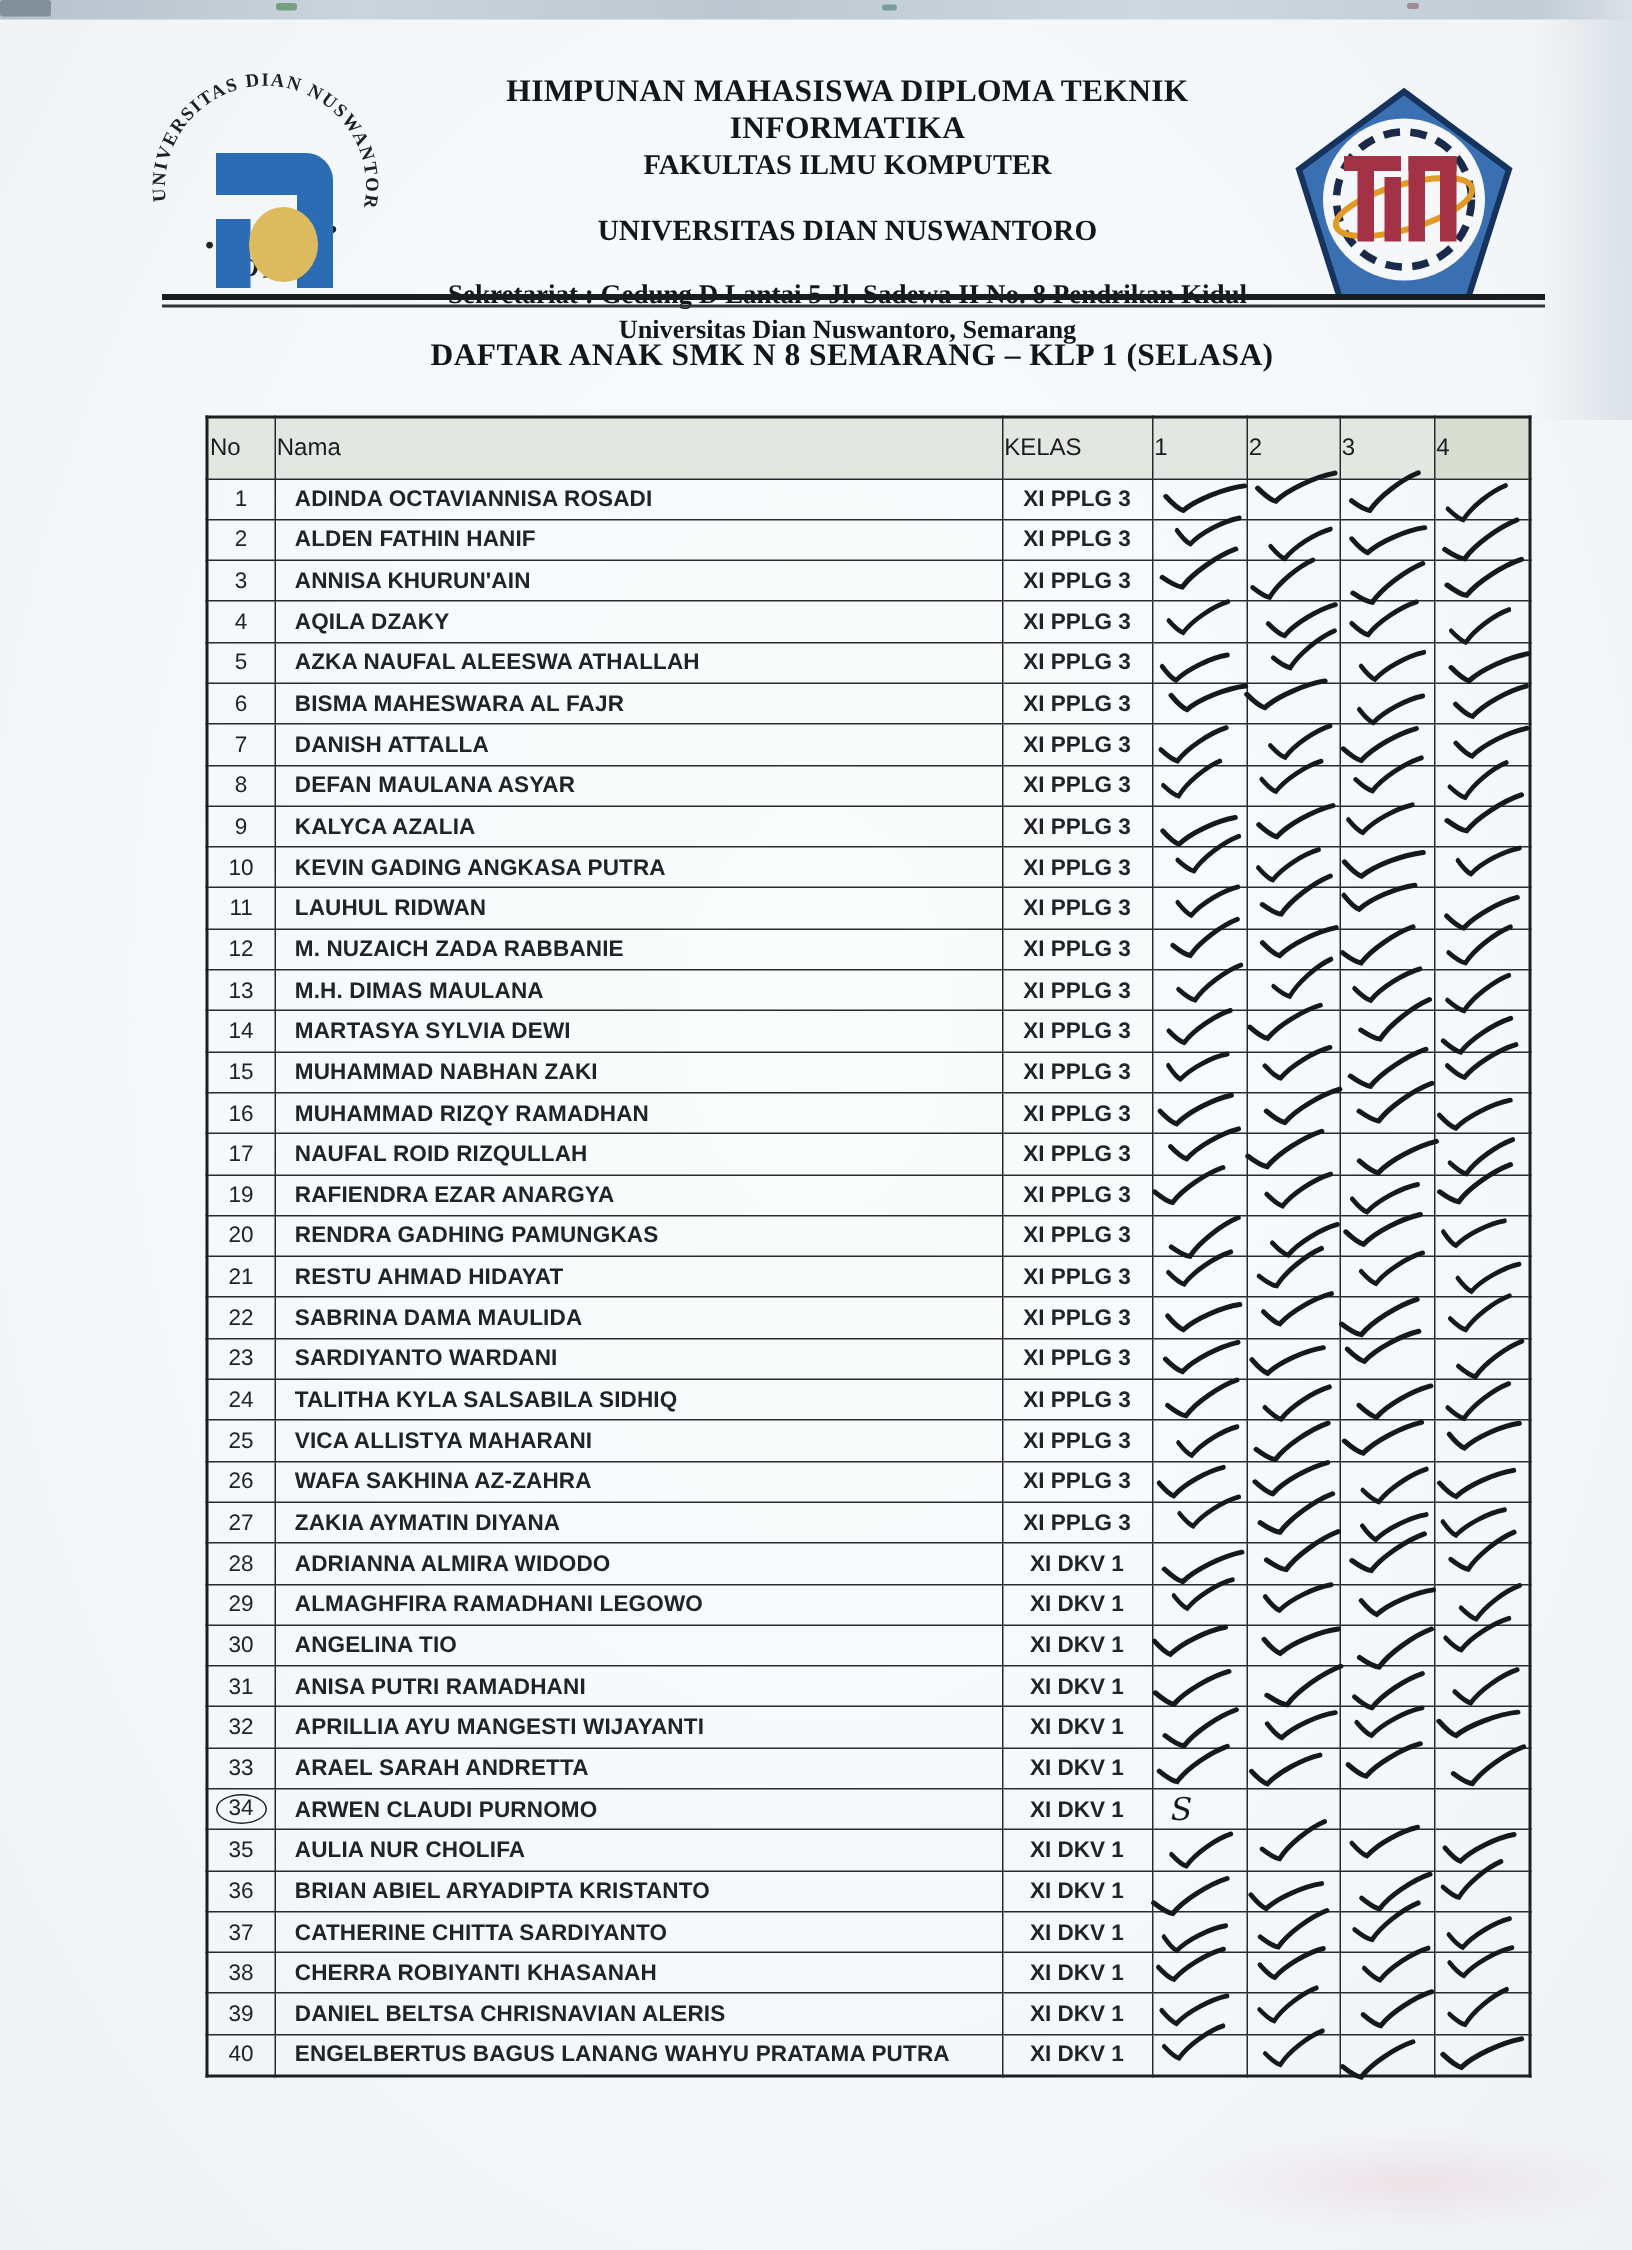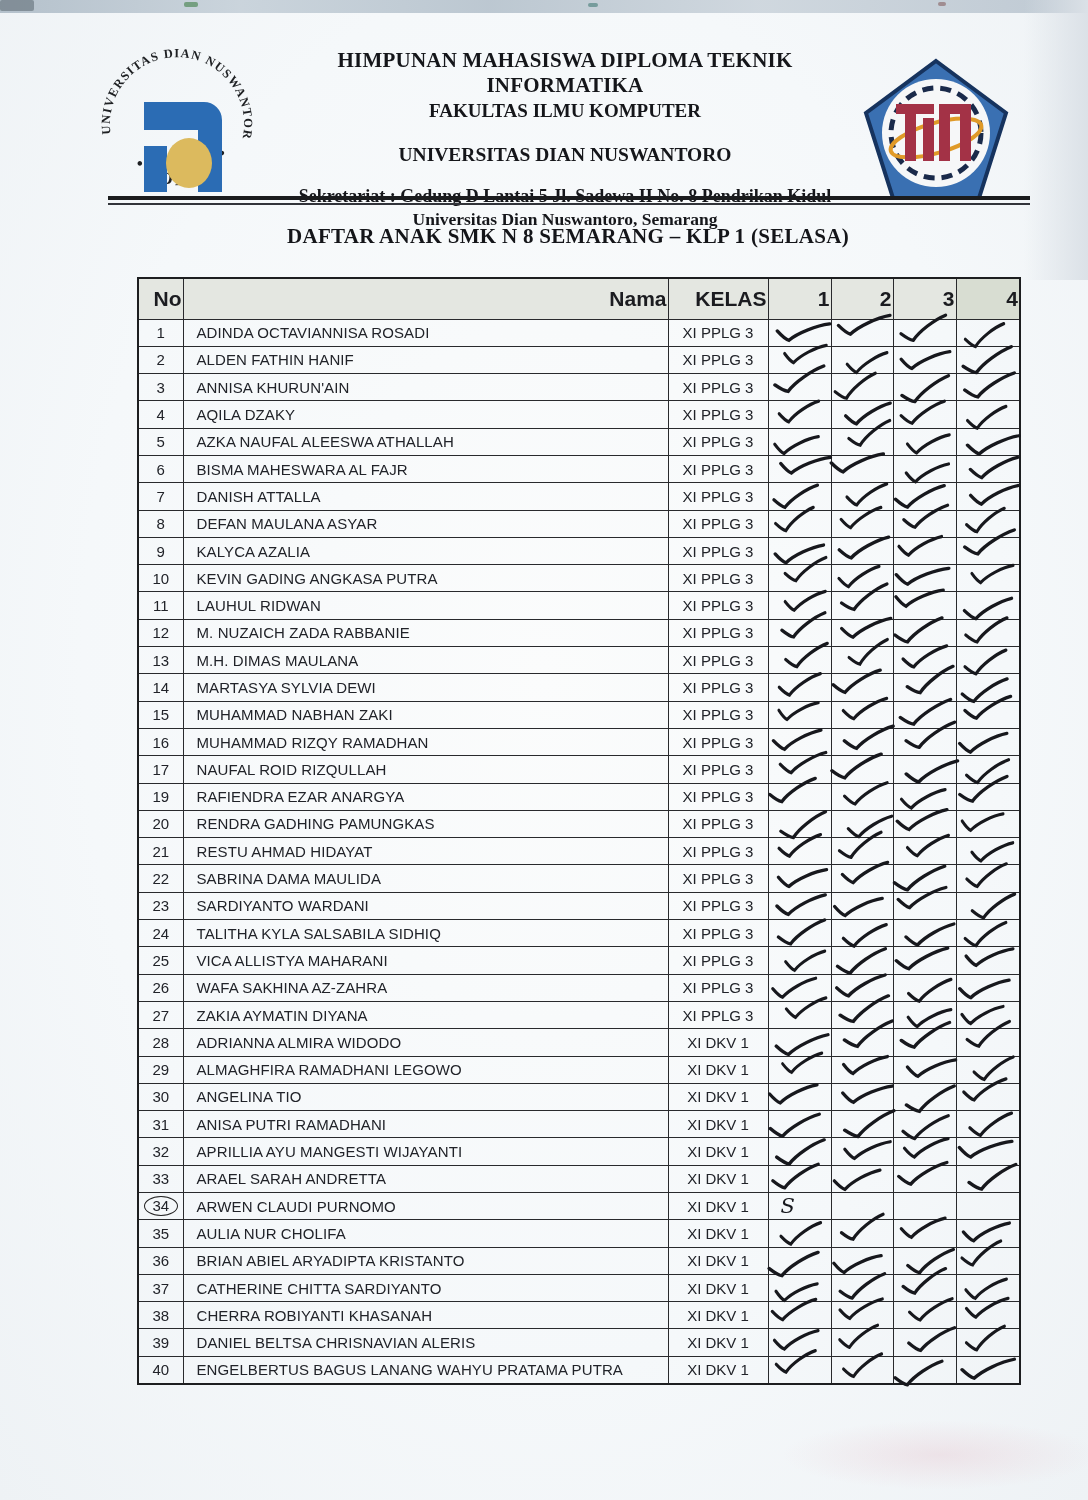--- a/index.html
+++ b/index.html
@@ -36,27 +36,27 @@
   
   .doc-title{position:absolute;left:84px;top:224px;width:968px;text-align:center;
              font-family:"Liberation Serif",serif;font-weight:bold;font-size:21px;
              color:#141519;letter-spacing:.3px;}
 
   
   #tbl-wrap{position:absolute;left:137px;top:277px;}
   table{border-collapse:collapse;table-layout:fixed;width:882px;
         border:2.6px solid #1d1e20;}
   th,td{border:1.5px solid #292a2d;box-sizing:border-box;}
-  thead th{height:41px;background:#e4e7e1;font-size:21px;font-weight:bold;
-           color:#1b1c20;text-align:right;}
+  thead th{height:41px;background:#e4e7e1;font-size:16px;font-weight:normal;
+           color:#1b1c20;text-align:left;}
   thead th.col-last{background:#d8ddd2;}
   tbody td{height:27.3px;font-size:15px;color:#212329;}
   td.c-no{text-align:center;}
-  td.c-name{padding-left:13px;font-weight:400;letter-spacing:.1px;}
-  td.c-kelas{text-align:center;font-weight:normal;font-size:15px;}
+  td.c-name{padding-left:13px;font-weight:700;letter-spacing:.1px;}
+  td.c-kelas{text-align:center;font-weight:bold;font-size:15px;}
   td.c-mark{position:relative;overflow:visible;}
   .chk{position:absolute;left:3px;top:2px;width:54px;height:29px;overflow:visible;}
   .chk path{fill:none;stroke:#17181d;stroke-width:3.4;stroke-linecap:round;}
   .smark{position:absolute;left:12px;top:1px;font-family:"DejaVu Serif",serif;
          font-style:italic;font-size:21px;font-weight:500;color:#17181d;}
   .no-wrap{display:inline-block;min-width:22px;}
   .no-wrap.circled{border:1.8px solid #222;border-radius:50%;padding:0 5px 1px 5px;}
 </style>
 </head>
 <body>

